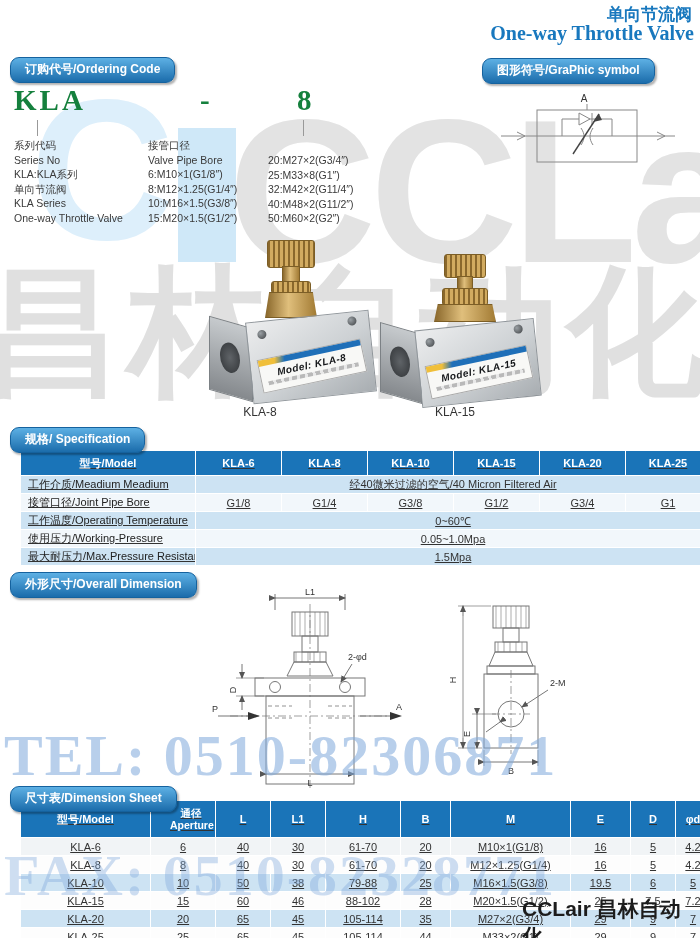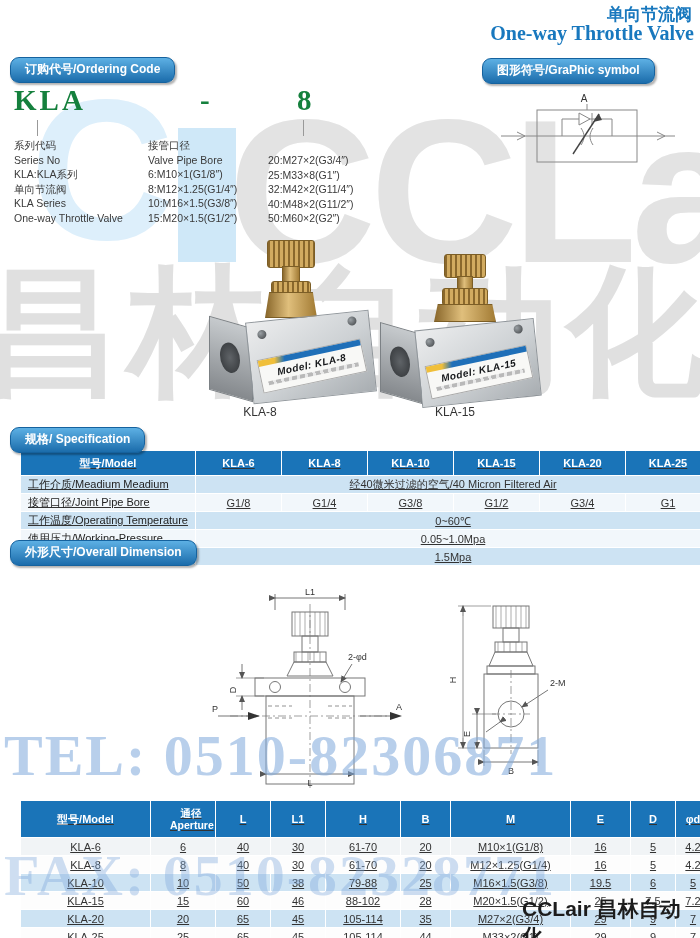--- a/index.html
+++ b/index.html
@@ -23,21 +23,21 @@
   .title-cn{position:absolute;right:8px;top:3px;z-index:2;font-size:17px;font-weight:bold;color:#1878be;}
   .title-en{position:absolute;right:6px;top:22px;z-index:2;font-family:"Liberation Serif",serif;
             font-size:20px;font-weight:bold;color:#1878be;}
   
   .badge{position:absolute;z-index:7;background:linear-gradient(#5db0e4,#1b6cab);color:#fff;
          font-size:12px;font-weight:bold;padding:3px 14px 4px;border-radius:9px;
          border:1px solid #15629e;box-shadow:1.5px 2px 2px rgba(0,0,0,.3);white-space:nowrap;}
   .b-ordering{left:10px;top:57px;}
   .b-symbol{left:482px;top:58px;}
   .b-spec{left:10px;top:427px;}
-  .b-overall{left:10px;top:540px;}
+  .b-overall{left:10px;top:572px;}
   .b-sheet{left:10px;top:786px;}
   
   .code-txt{position:absolute;z-index:2;font-family:"Liberation Serif",serif;font-size:29px;
             font-weight:bold;color:#15803d;letter-spacing:3px;}
   .tick{position:absolute;z-index:2;width:1px;height:16px;background:#999;}
   .ord-col{position:absolute;z-index:2;font-size:10.5px;line-height:14.5px;color:#3a3a3a;white-space:nowrap;}
   
   .sym-svg{position:absolute;left:497px;top:92px;z-index:2;}
   .draw-svg{position:absolute;left:200px;top:586px;z-index:2;}
   svg text{font-family:"Liberation Sans",sans-serif;fill:#333;}
@@ -94,20 +94,21 @@
     <div class="wm-cn">昌林自动化</div>
   </div>
 
   <div class="title-cn">单向节流阀</div>
   <div class="title-en">One-way Throttle Valve</div>
 
   <div class="badge b-symbol">图形符号/GraPhic symbol</div>
   <div class="badge b-ordering">订购代号/Ordering Code</div>
   <div class="badge b-spec">规格/ Specification</div>
   <div class="badge b-overall">外形尺寸/Overall Dimension</div>
+  <div class="badge b-sheet">尺寸表/Dimension Sheet</div>
 
   <div class="code-txt" style="left:14px;top:84px;">KLA</div>
   <div class="code-txt" style="left:200px;top:84px;">-</div>
   <div class="code-txt" style="left:297px;top:84px;">8</div>
   <div class="tick" style="left:37px;top:120px;"></div>
   <div class="tick" style="left:303px;top:120px;"></div>
 
   <div class="ord-col" style="left:14px;top:138px;">
     <div>系列代码</div>
     <div>Series No</div>

